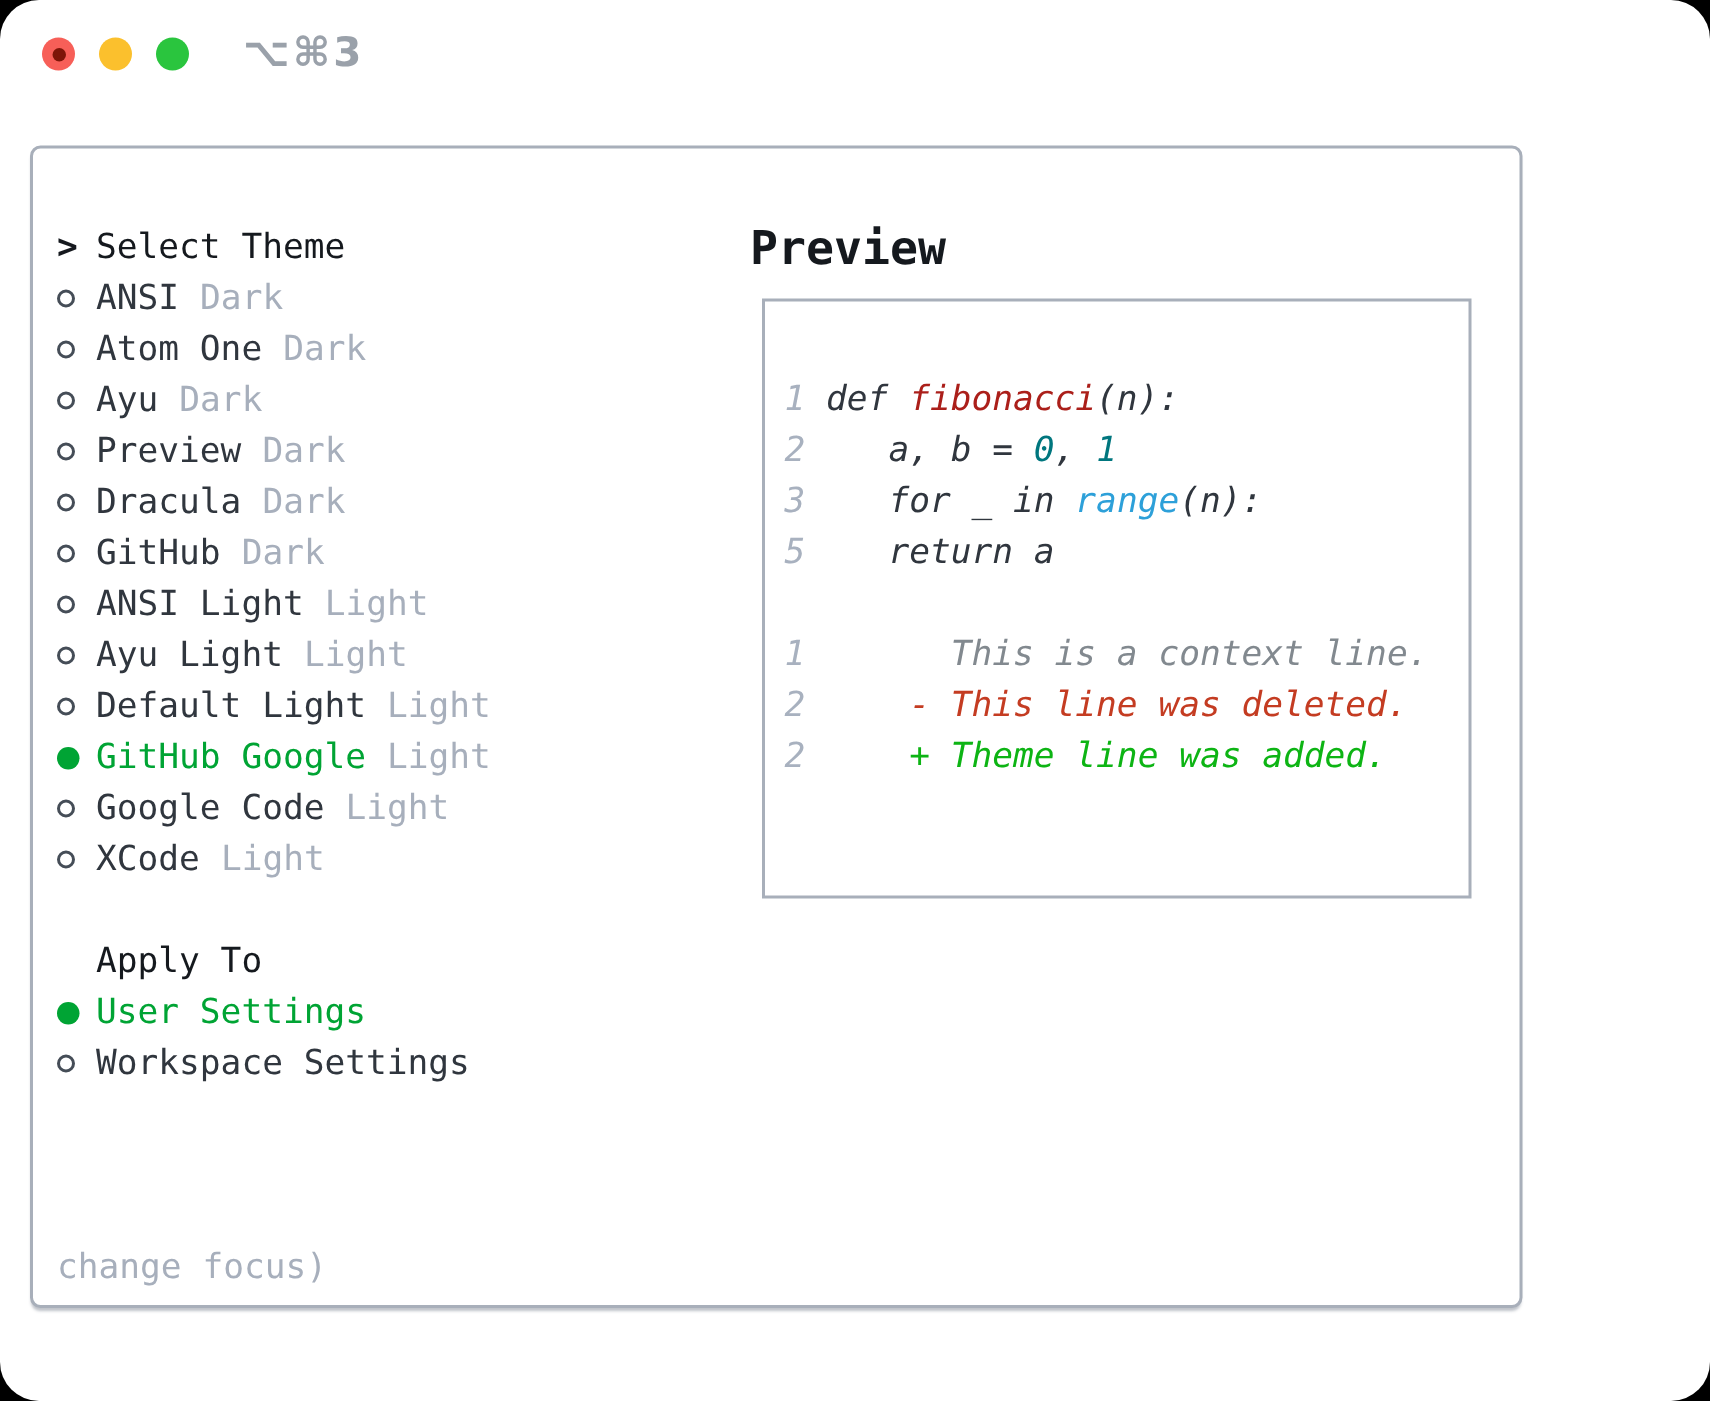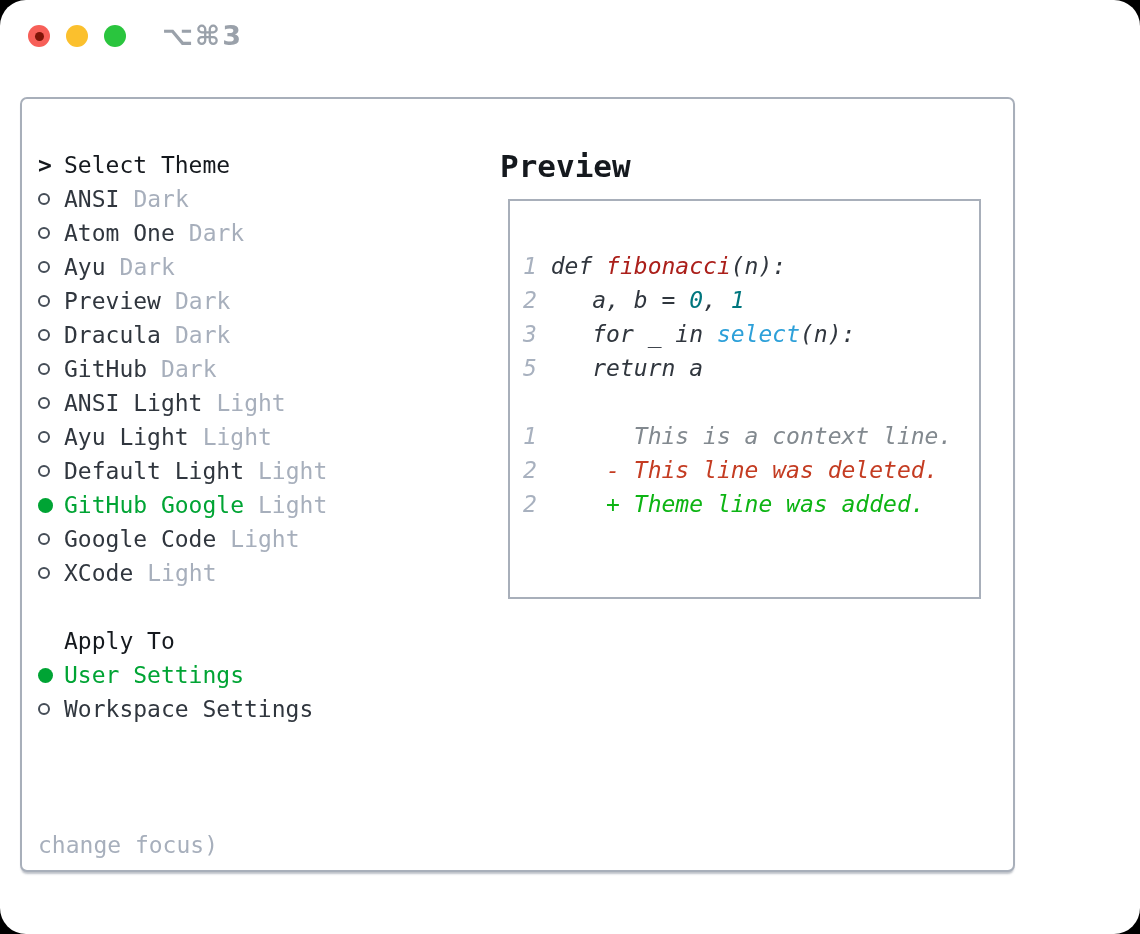--- a/index.html
+++ b/index.html
@@ -168,21 +168,21 @@
     </div>
 
     <div class="preview-title">Preview</div>
 
     <div class="preview-box">
       <div id="preview-lines">
   <div class="pline"><span class="lnum">1</span><span class="ltoks"> <span class="tok-code">def </span><span class="tok-func">fibonacci</span><span class="tok-code">(n):</span></span></div>
 
   <div class="pline"><span class="lnum">2</span><span class="ltoks"> <span class="tok-code">   a, b = </span><span class="tok-num">0</span><span class="tok-code">, </span><span class="tok-num">1</span></span></div>
 
-  <div class="pline"><span class="lnum">3</span><span class="ltoks"> <span class="tok-code">   for _ in </span><span class="tok-builtin">select</span><span class="tok-code">(n):</span></span></div>
+  <div class="pline"><span class="lnum">3</span><span class="ltoks"> <span class="tok-code">   for _ in </span><span class="tok-builtin">range</span><span class="tok-code">(n):</span></span></div>
 
 
   <div class="pline"><span class="lnum">5</span><span class="ltoks"> <span class="tok-code">   return a</span></span></div>
 
   <div class="pline"><span class="lnum"></span><span class="ltoks"></span></div>
 
   <div class="pline"><span class="lnum">1</span><span class="ltoks"> <span class="tok-context">      This is a context line.</span></span></div>
 
   <div class="pline"><span class="lnum">2</span><span class="ltoks"> <span class="tok-deleted">    - This line was deleted.</span></span></div>
 

